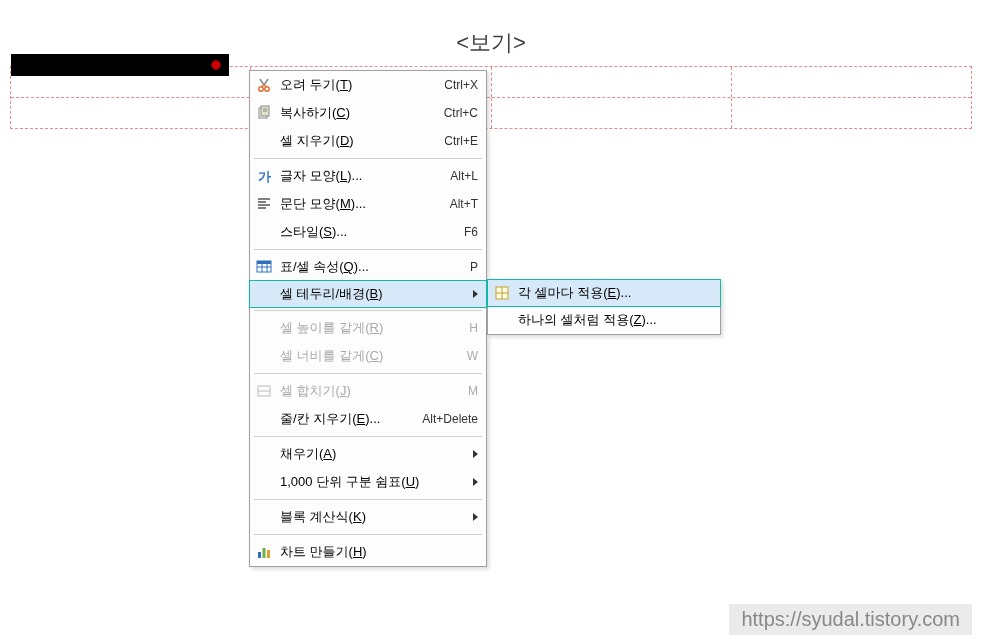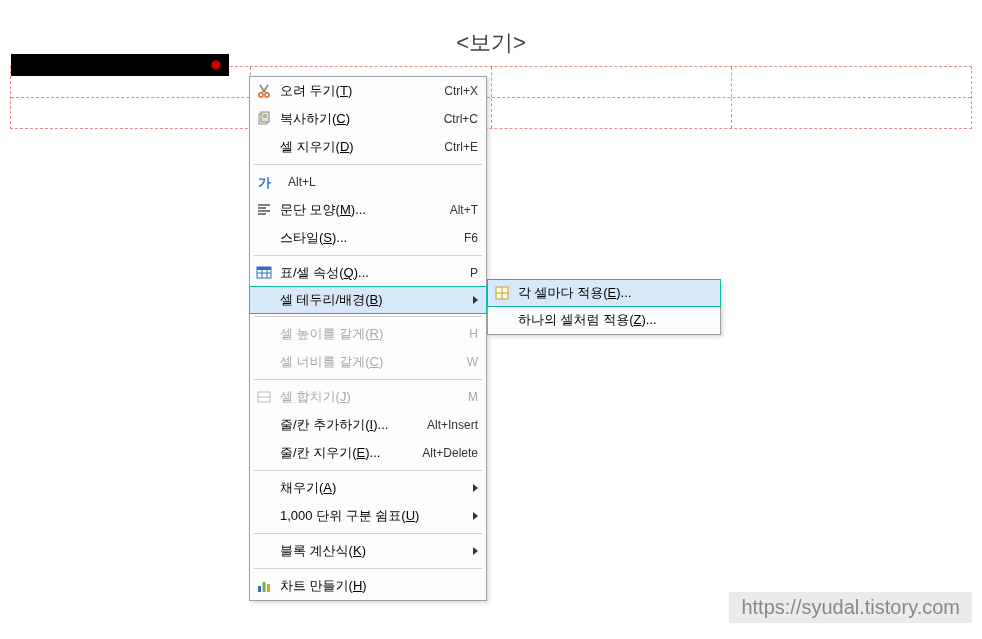--- a/index.html
+++ b/index.html
@@ -57,21 +57,21 @@
   .red-dot {
     width: 10px;
     height: 10px;
     background: #d00000;
     border-radius: 50%;
     border: 1px solid #800000;
   }
   .context-menu {
     position: absolute;
     left: 249px;
-    top: 76px;
+    top: 70px;
     width: 238px;
     background: #fdfdfd;
     border: 1px solid #a0a0a0;
     box-shadow: 2px 2px 4px rgba(0,0,0,0.15);
   }
   .menu-item {
     display: flex;
     align-items: center;
     height: 28px;
     padding: 0 8px 0 4px;
@@ -122,21 +122,21 @@
     left: 487px;
     top: 279px;
     width: 234px;
     background: #fdfdfd;
     border: 1px solid #a0a0a0;
     box-shadow: 2px 2px 4px rgba(0,0,0,0.15);
   }
   .watermark {
     position: absolute;
     right: 10px;
-    bottom: 16px;
+    bottom: 4px;
     font-size: 20px;
     color: #888;
     background: rgba(230,230,230,0.8);
     padding: 4px 12px;
   }
 </style>
 </head>
 <body>
 
 <div class="table-container">
@@ -191,20 +191,21 @@
       <span class="menu-label">셀 지우기(<span class="underline">D</span>)</span>
       <span class="menu-shortcut">Ctrl+E</span>
     </div>
     <div class="menu-sep"></div>
     <div class="menu-item">
       <span class="menu-icon">
         <svg width="16" height="16" viewBox="0 0 16 16">
           <text x="2" y="13" font-size="13" font-weight="bold" fill="#3070c0" font-family="serif">가</text>
         </svg>
       </span>
+      <span class="menu-label">글자 모양(<span class="underline">L</span>)...</span>
       <span class="menu-shortcut">Alt+L</span>
     </div>
     <div class="menu-item">
       <span class="menu-icon">
         <svg width="16" height="16" viewBox="0 0 16 16">
           <line x1="2" y1="3" x2="14" y2="3" stroke="#555" stroke-width="1.5"></line>
           <line x1="2" y1="6" x2="10" y2="6" stroke="#555" stroke-width="1.5"></line>
           <line x1="2" y1="9" x2="14" y2="9" stroke="#555" stroke-width="1.5"></line>
           <line x1="2" y1="12" x2="10" y2="12" stroke="#555" stroke-width="1.5"></line>
         </svg>
@@ -253,25 +254,20 @@
         <svg width="16" height="16" viewBox="0 0 16 16">
           <rect x="2" y="3" width="12" height="10" fill="none" stroke="#bbb"></rect>
           <line x1="2" y1="8" x2="14" y2="8" stroke="#bbb"></line>
         </svg>
       </span>
       <span class="menu-label">셀 합치기(<span class="underline">J</span>)</span>
       <span class="menu-shortcut">M</span>
     </div>
     <div class="menu-item">
       <span class="menu-icon"></span>
-      <span class="menu-label">줄/칸 추가하기(<span class="underline">I</span>)...</span>
-      <span class="menu-shortcut">Alt+Insert</span>
-    </div>
-    <div class="menu-item">
-      <span class="menu-icon"></span>
       <span class="menu-label">줄/칸 지우기(<span class="underline">E</span>)...</span>
       <span class="menu-shortcut">Alt+Delete</span>
     </div>
     <div class="menu-sep"></div>
     <div class="menu-item">
       <span class="menu-icon"></span>
       <span class="menu-label">채우기(<span class="underline">A</span>)</span>
       <span class="menu-arrow"></span>
     </div>
     <div class="menu-item">

